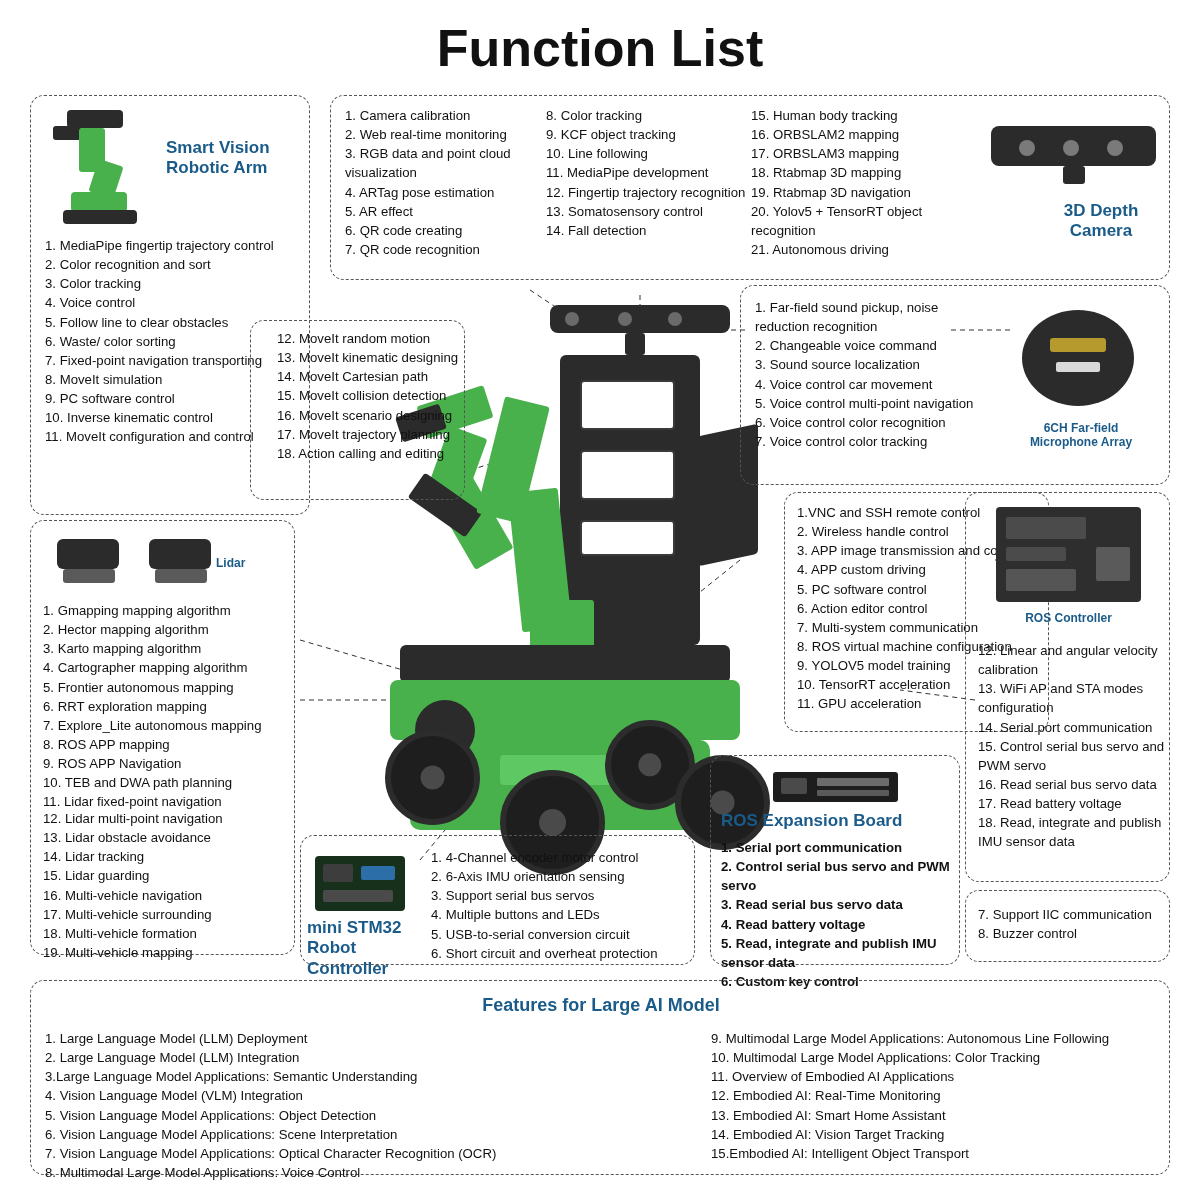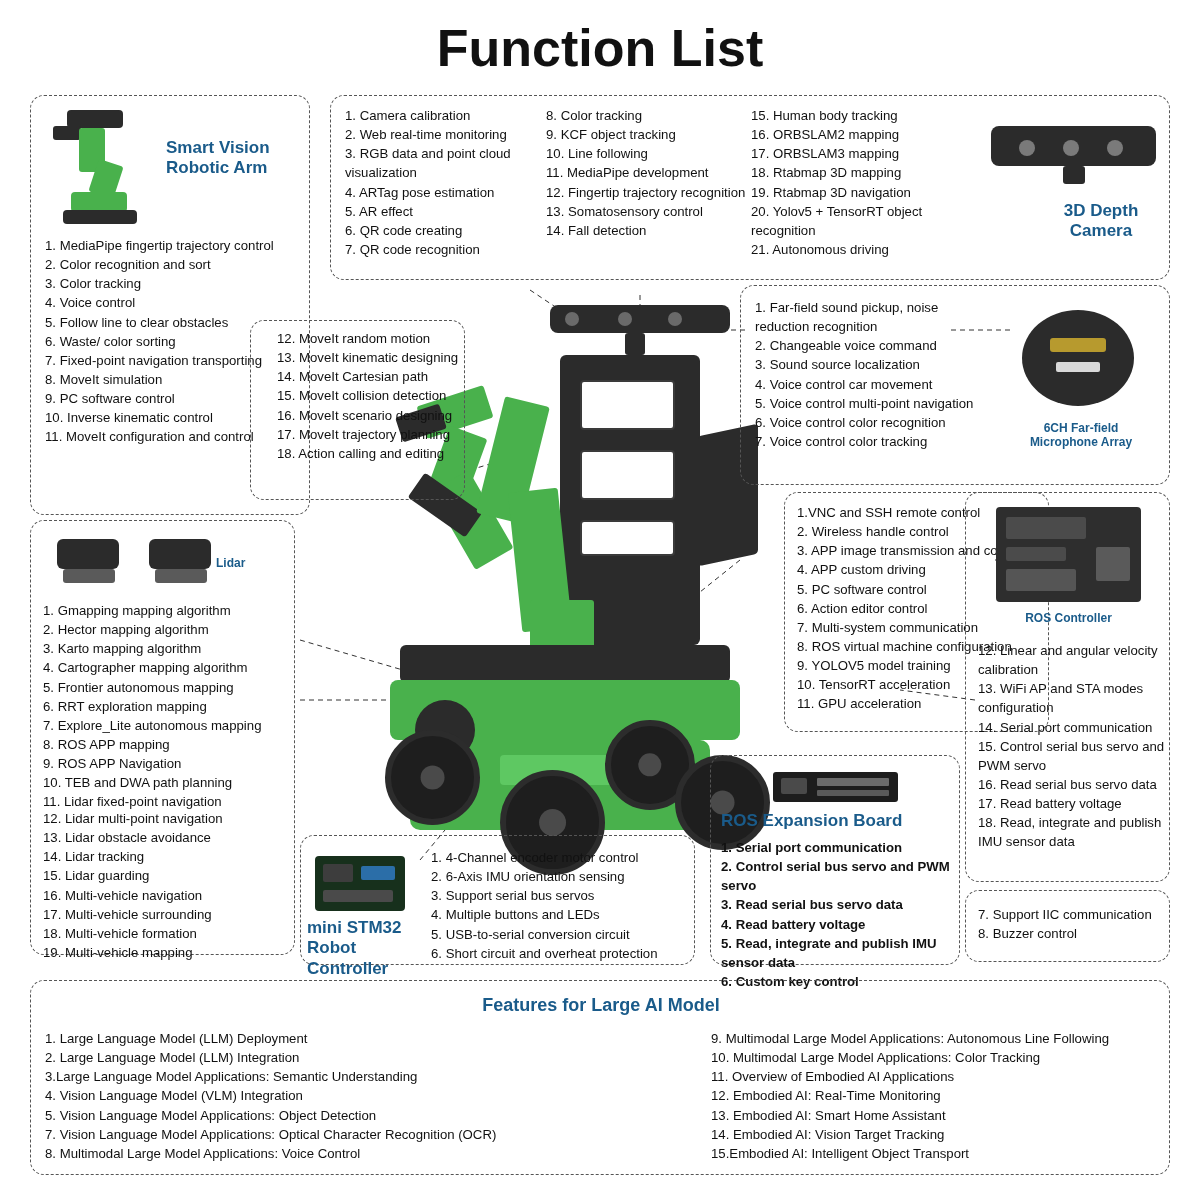--- a/index.html
+++ b/index.html
@@ -321,20 +321,21 @@
 </div>
 
 <div class="box" style="left:30px;top:980px;width:1140px;height:195px;">
   <div class="features-title" style="position:absolute;left:0;top:14px;width:1140px;">Features for Large AI Model</div>
   <ul style="position:absolute;left:14px;top:48px;width:660px;">
     <li>1. Large Language Model (LLM) Deployment</li>
     <li>2.  Large Language Model (LLM) Integration</li>
     <li>3.Large Language Model Applications: Semantic Understanding</li>
     <li>4. Vision Language Model (VLM) Integration</li>
     <li>5. Vision Language Model Applications: Object Detection</li>
+    <li>6. Vision Language Model Applications: Scene Interpretation</li>
     <li>7. Vision Language Model Applications: Optical Character Recognition (OCR)</li>
     <li>8. Multimodal Large Model Applications: Voice Control</li>
   </ul>
   <ul style="position:absolute;left:680px;top:48px;width:450px;">
     <li>9. Multimodal Large Model  Applications: Autonomous Line Following</li>
     <li>10. Multimodal Large Model  Applications: Color Tracking</li>
     <li>11. Overview of Embodied AI Applications</li>
     <li>12. Embodied AI: Real-Time Monitoring</li>
     <li>13. Embodied AI: Smart Home Assistant</li>
     <li>14. Embodied AI: Vision Target Tracking</li>

